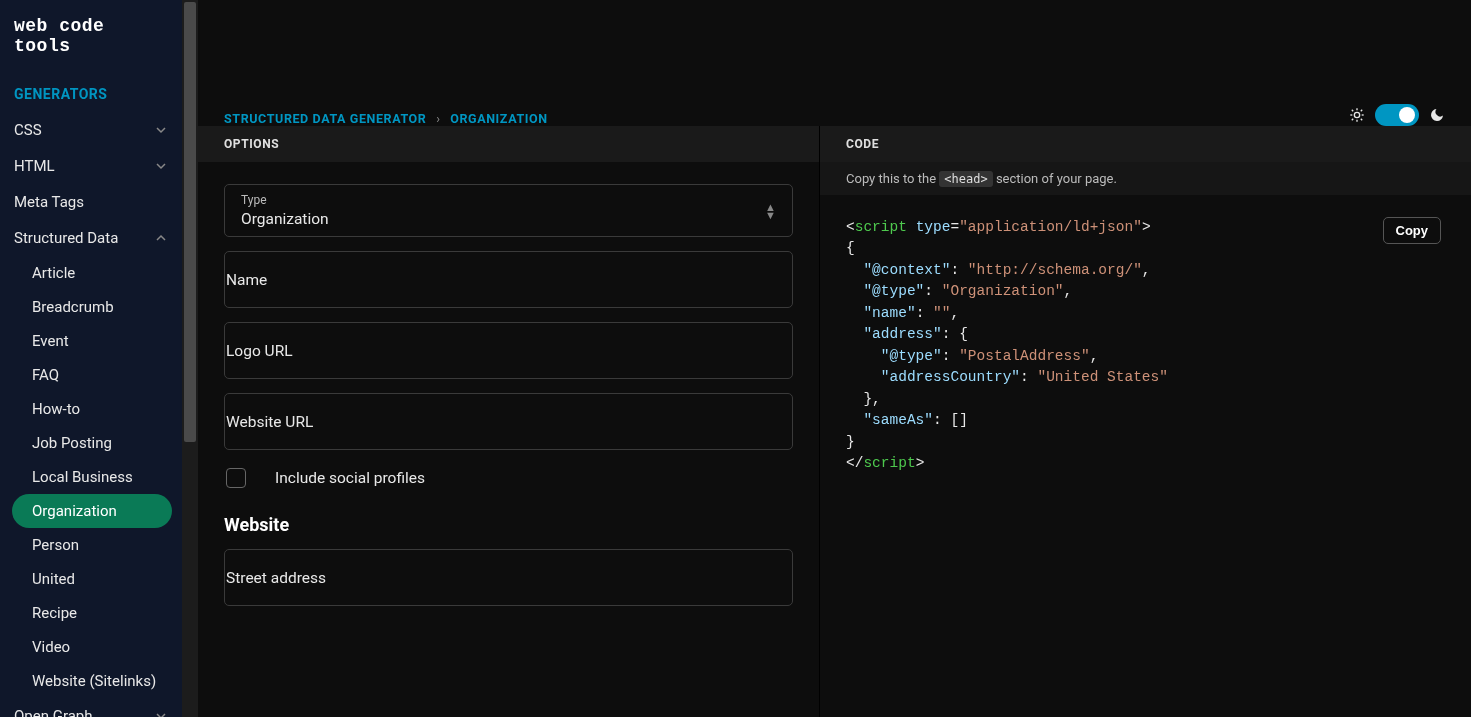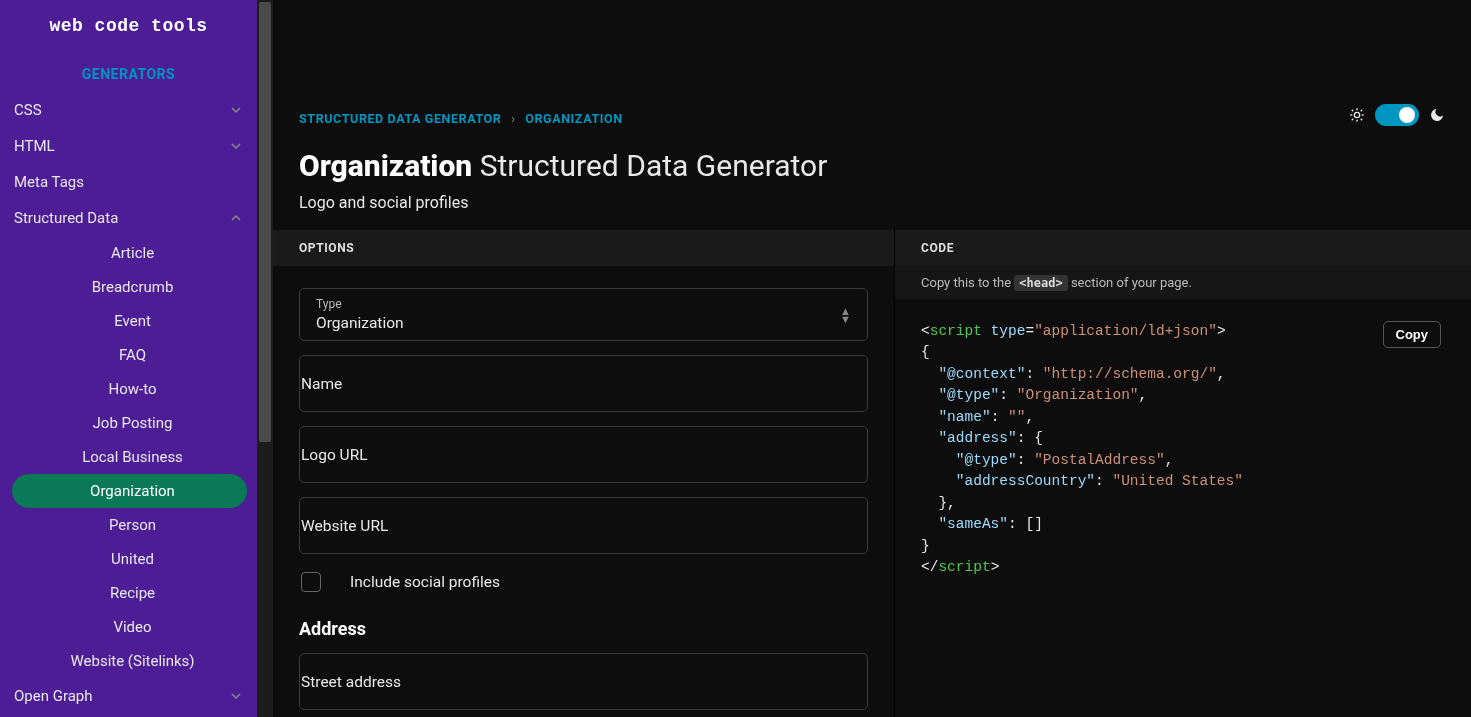--- a/index.html
+++ b/index.html
@@ -9,27 +9,26 @@
     color: #e8e8e8;
     width: 1471px;
     height: 717px;
     overflow: hidden;
     position: relative;
   }
   .layout { display: flex; width: 100%; height: 100%; }
 
   
   .sidebar {
-    width: 257px;
-    background: #4c1d95;
+    width: 182px;
+    background: #0f172a;
     height: 100%;
     overflow-y: auto;
     padding: 16px 0 16px 0;
     flex-shrink: 0;
-    text-align: center;
   }
   .logo {
     font-family: "Courier New", monospace;
     font-weight: bold;
     color: #fff;
     font-size: 18px;
     padding: 0 14px 24px 14px;
     letter-spacing: 0.5px;
   }
   .section-label {
@@ -148,21 +147,21 @@
     padding: 11px 26px;
   }
   .panel-sub {
     background: #161616;
     font-size: 13px;
     color: #bbb;
     padding: 9px 26px;
   }
   .panel-sub .tag {
     background: #333; color: #ddd; font-family: monospace;
-    padding: 1px 5px; border-radius: 3px; font-size: 12px; font-weight: bold;
+    padding: 1px 5px; border-radius: 3px; font-size: 12px;
   }
   .panel-body { padding: 22px 26px; overflow-y:auto; flex:1;}
 
   .field {
     border: 1px solid #3a3a3a;
     border-radius: 5px;
     padding: 10px 16px 10px 16px;
     margin-bottom: 14px;
     position: relative;
     background: transparent;
@@ -307,26 +306,20 @@
           <div class="knob"></div>
         </div>
         <span class="moon">
           <svg width="16" height="16" viewBox="0 0 24 24" fill="#e8e8e8">
               <path d="M21 12.8A9 9 0 1 1 11.2 3a7 7 0 0 0 9.8 9.8z"></path>
             </svg>
         </span>
       </div>
     </div>
 
-    <div class="page-title-block">
-      <h1 class="page-title">
-        <strong>Organization</strong><span> Structured Data Generator</span>
-      </h1>
-      <div class="page-sub">Logo and social profiles</div>
-    </div>
 
     <div class="panels">
 
       <section class="panel-left">
         <div class="panel-header">OPTIONS</div>
         <div class="panel-body">
           <div class="field compact">
             <div class="field-label-small">Type</div>
             <div class="field-value">Organization</div>
             <div class="select-arrows">
@@ -345,21 +338,21 @@
 
           <div class="field field-input">
             <span class="field-value">Website URL</span>
           </div>
 
           <div class="chk-row">
             <span class="chk"></span>
             <span>Include social profiles</span>
           </div>
 
-          <div class="section-h">Address</div>
+          <div class="section-h">Website</div>
 
           <div class="field field-input">
             <span class="field-value">Street address</span>
           </div>
         </div>
       </section>
 
       <section class="panel-right">
         <div class="panel-header">CODE</div>
         <div class="panel-sub">

